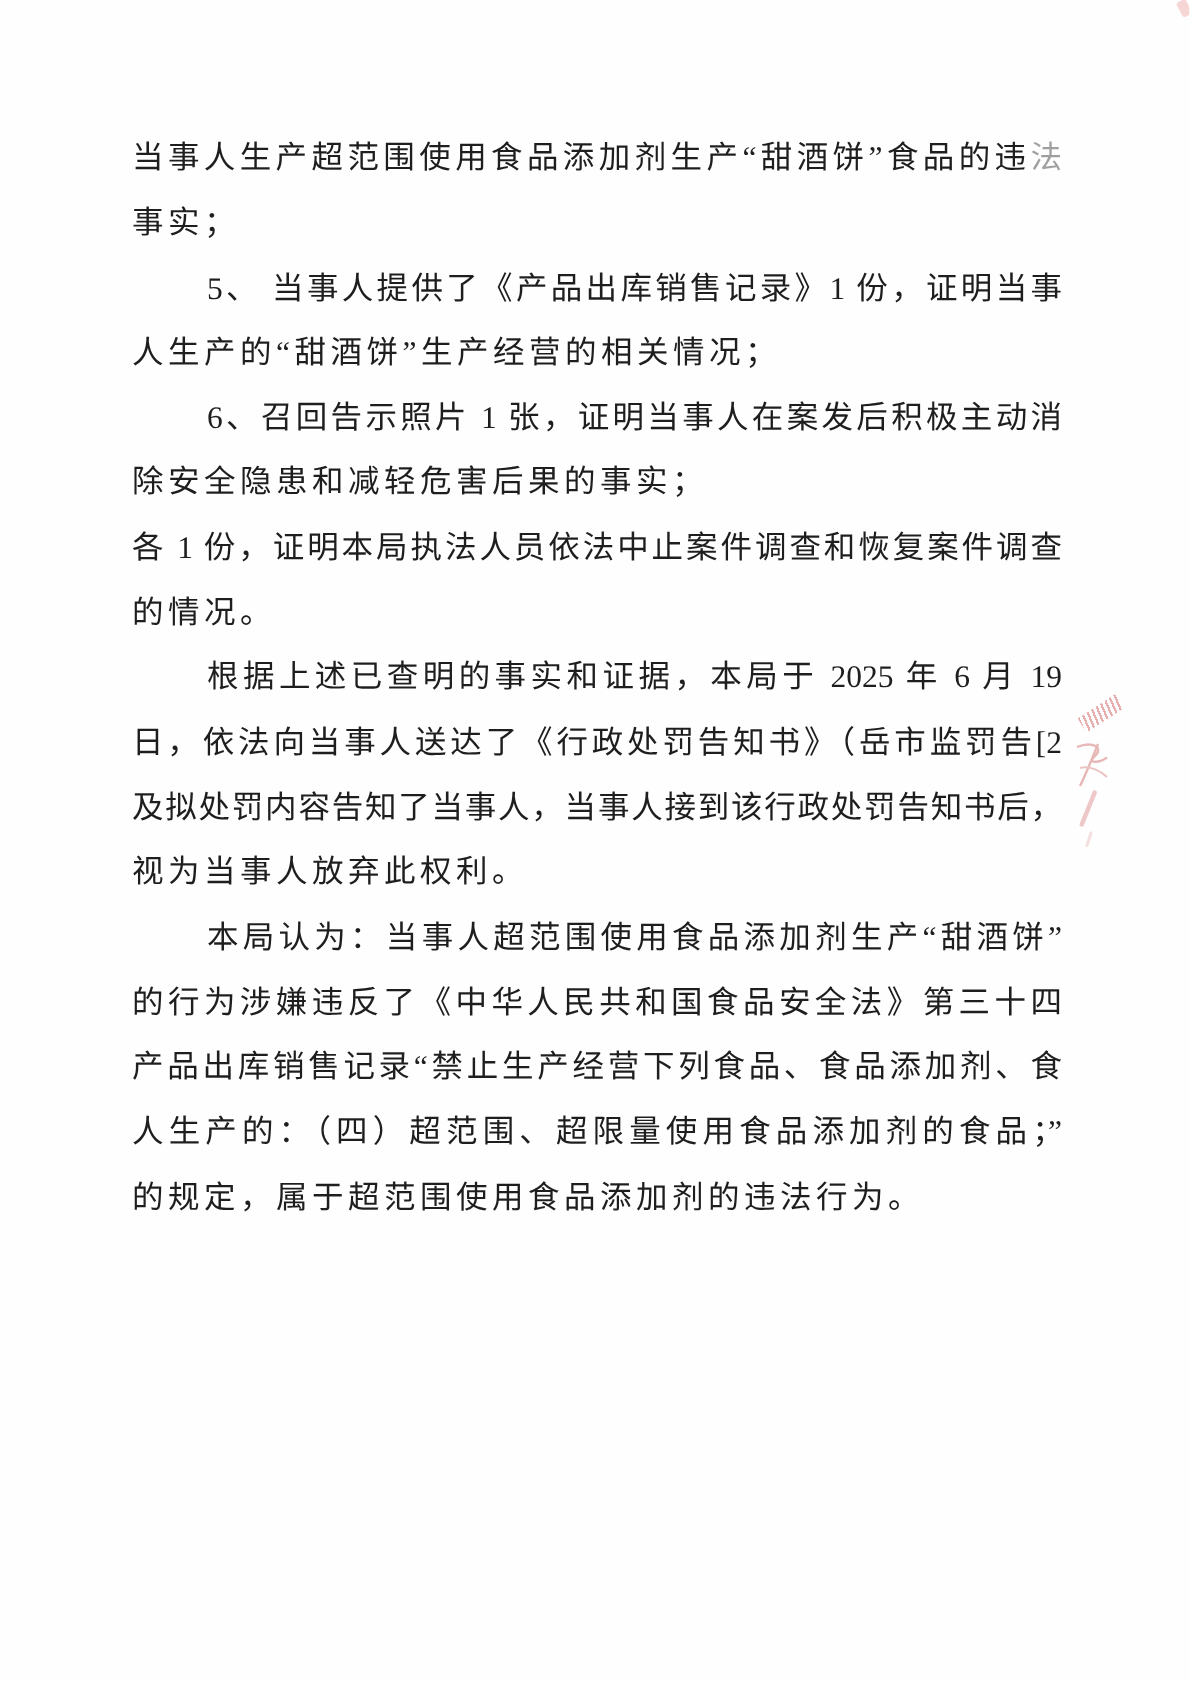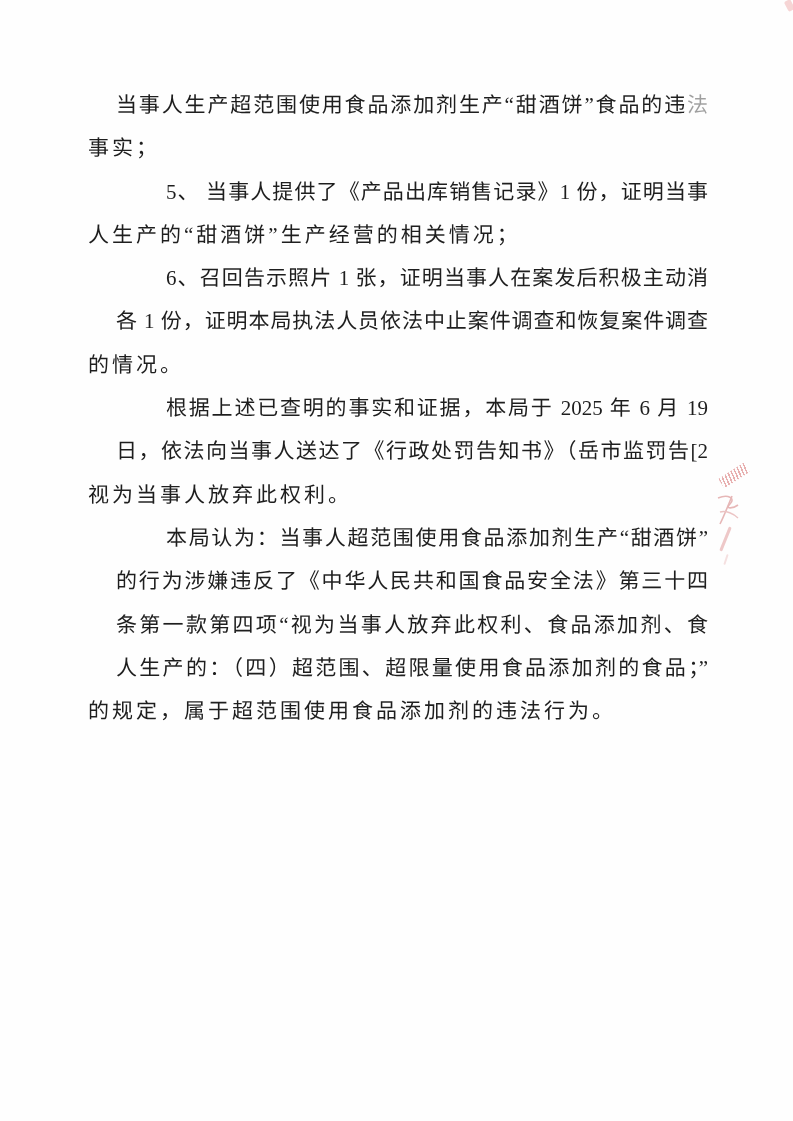--- a/index.html
+++ b/index.html
@@ -29,21 +29,20 @@
     line-height: 43.3px;
     white-space: nowrap;
     letter-spacing: 3px;
   }
   .line.justify {
     white-space: normal;
     letter-spacing: normal;
     text-align: justify;
     text-align-last: justify;
     text-justify: inter-character;
-    margin-left: 28px;
   }
   .line.indent {
     padding-left: 50px;
     font-family: Liberation Serif, serif;
   }
   .faint {
     opacity: 0.42;
   }
   
   .ink-mark { position: absolute; pointer-events: none; }
@@ -78,28 +77,30 @@
 
 <div class="page">
 
   <div class="text-block">
 
   <div class="line justify"><span>当事人生产超范围使用食品添加剂生产“甜酒饼”食品的违</span><span class="faint">法</span></div>
       <div class="line"><span>事实；</span></div>
       <div class="line indent justify"><span>5、 当事人提供了《产品出库销售记录》1 份，证明当事</span></div>
       <div class="line"><span>人生产的“甜酒饼”生产经营的相关情况；</span></div>
       <div class="line indent justify"><span>6、召回告示照片 1 张，证明当事人在案发后积极主动消</span></div>
+      <div class="line"><span>除安全隐患和减轻危害后果的事实；</span></div>
       <div class="line justify"><span>各 1 份，证明本局执法人员依法中止案件调查和恢复案件调查</span></div>
       <div class="line"><span>的情况。</span></div>
       <div class="line indent justify"><span>根据上述已查明的事实和证据，本局于 2025 年 6 月 19</span></div>
       <div class="line justify"><span>日，依法向当事人送达了《行政处罚告知书》（岳市监罚告[2</span></div>
+      <div class="line justify"><span>及拟处罚内容告知了当事人，当事人接到该行政处罚告知书后，</span></div>
       <div class="line"><span>视为当事人放弃此权利。</span></div>
       <div class="line indent justify"><span>本局认为：当事人超范围使用食品添加剂生产“甜酒饼”</span></div>
       <div class="line justify"><span>的行为涉嫌违反了《中华人民共和国食品安全法》第三十四</span></div>
-      <div class="line justify"><span>条第一款第四项“视为当事人放弃此权利、食品添加剂、食</span></div>
+      <div class="line justify"><span>产品出库销售记录“禁止生产经营下列食品、食品添加剂、食</span></div>
       <div class="line justify"><span>人生产的：（四）超范围、超限量使用食品添加剂的食品；”</span></div>
       <div class="line"><span>的规定，属于超范围使用食品添加剂的违法行为。</span></div>
     </div>
 
   <div class="ink-mark ink-hatch"></div>
 
   <svg class="ink-mark ink-scribble" width="30" height="36" viewBox="0 0 30 36">
     <path d="M4 6 C 14 2, 22 6, 16 12 C 10 18, 20 16, 24 13" fill="none" stroke="#dd9a9a" stroke-width="1.6"></path>
     <path d="M18 4 C 14 14, 10 24, 6 32" fill="none" stroke="#dd9a9a" stroke-width="1.6"></path>
     <path d="M6 20 C 12 18, 20 22, 24 26" fill="none" stroke="#e4acac" stroke-width="1.4"></path>

